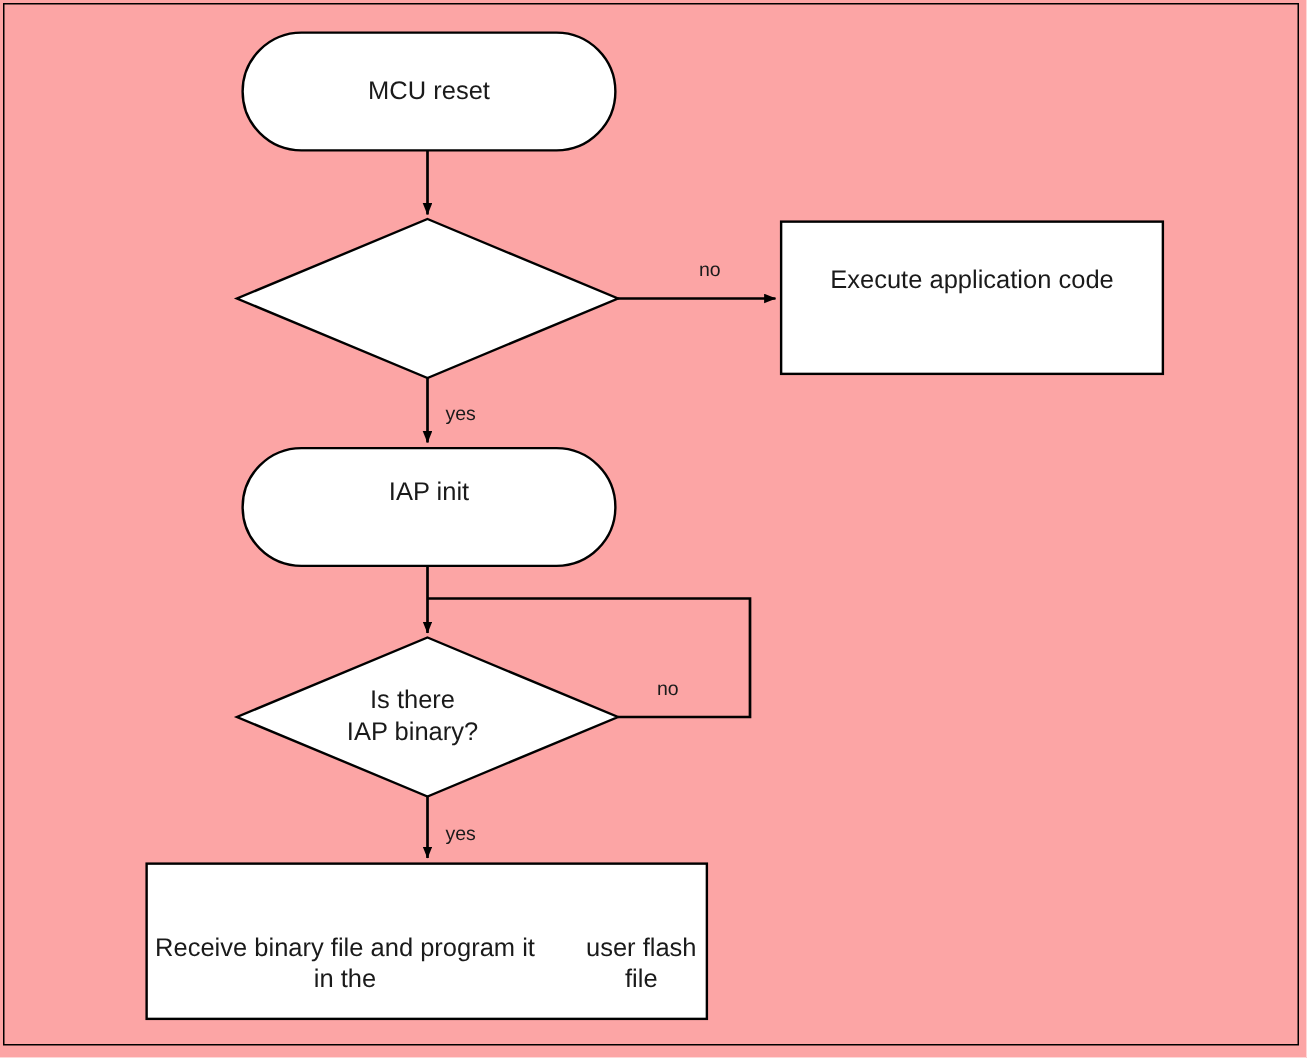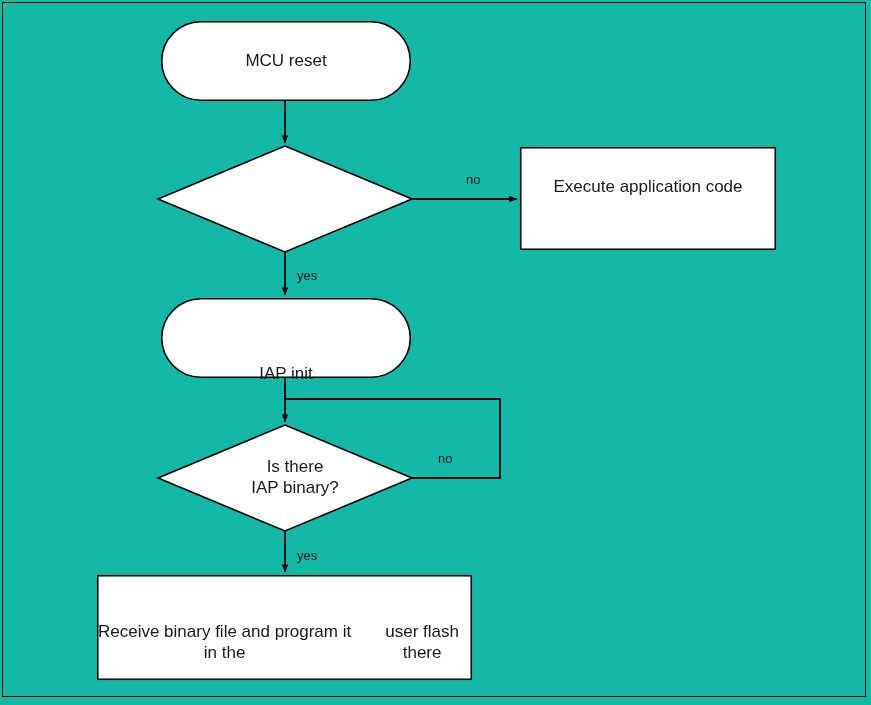--- a/index.html
+++ b/index.html
@@ -7,21 +7,21 @@
     padding: 0;
     background: #ffffff;
   }
   body {
     font-family: "Liberation Sans", sans-serif;
   }
   #page {
     position: relative;
     width: 871px;
     height: 705px;
-    background: #14b8a6;
+    background: #fca5a5;
     overflow: hidden;
   }
   #frame {
     position: absolute;
     left: 2px;
     top: 2px;
     width: 864px;
     height: 695px;
     border: 1.5px solid #000000;
     box-sizing: border-box;
@@ -90,30 +90,30 @@
     <path d="M412,478 L500,478 L500,399 L285,399" fill="none" stroke="#000000" stroke-width="1.8"></path>
 
     <line x1="285" y1="531" x2="285" y2="572" stroke="#000000" stroke-width="1.8" marker-end="url(#arrowhead)"></line>
   </svg>
 
   <div class="node-label" style="left:161px; top:21px; width:250px; height:80px;">MCU reset</div>
 
 
   <div class="node-label" style="left:520px; top:147px; width:256px; height:81px;">Execute application code</div>
 
-  <div class="node-label" style="left:161px; top:298px; width:250px; height:60px;margin-top:46px;">IAP init</div>
+  <div class="node-label" style="left:161px; top:298px; width:250px; height:60px;">IAP init</div>
 
-  <div class="node-label" style="left:168px; top:425px; width:254px; height:106px; flex-direction:column;">
+  <div class="node-label" style="left:148px; top:425px; width:254px; height:106px; flex-direction:column;">
     <span>Is there</span>
     <span>IAP binary?</span>
   </div>
 
   <div class="node-label" style="left:97px; top:575px; width:375px; height:136px; gap:20px;">
     <span>Receive binary file and program it in the</span>
-    <span>user flash there</span>
+    <span>user flash file</span>
   </div>
 
   <div class="edge-label" style="left:466px; top:172px;">no</div>
 
   <div class="edge-label" style="left:297px; top:268px;">yes</div>
 
   <div class="edge-label" style="left:438px; top:451px;">no</div>
 
   <div class="edge-label" style="left:297px; top:548px;">yes</div>
 

